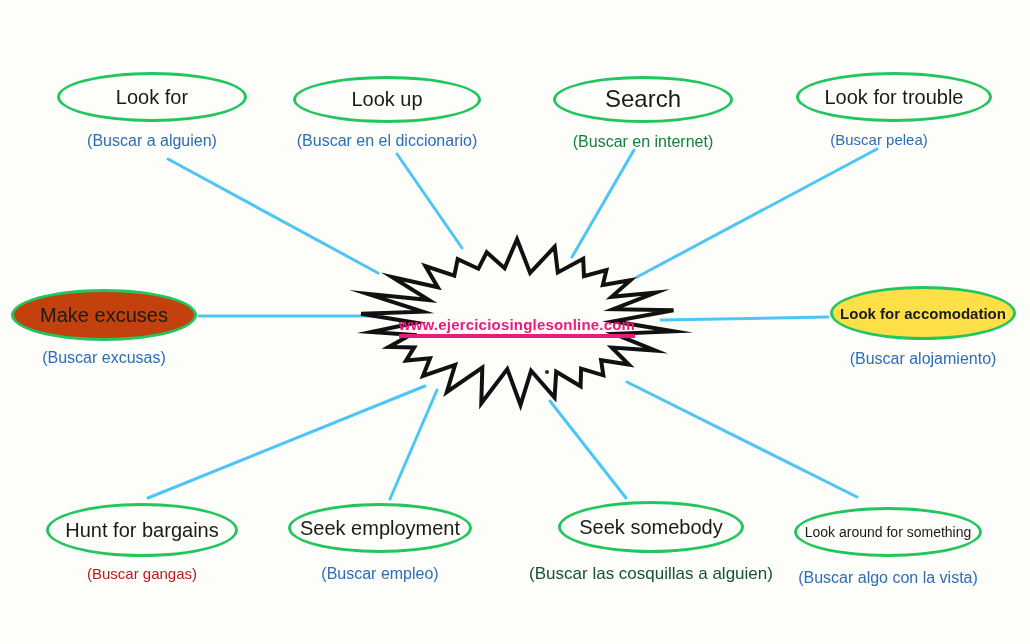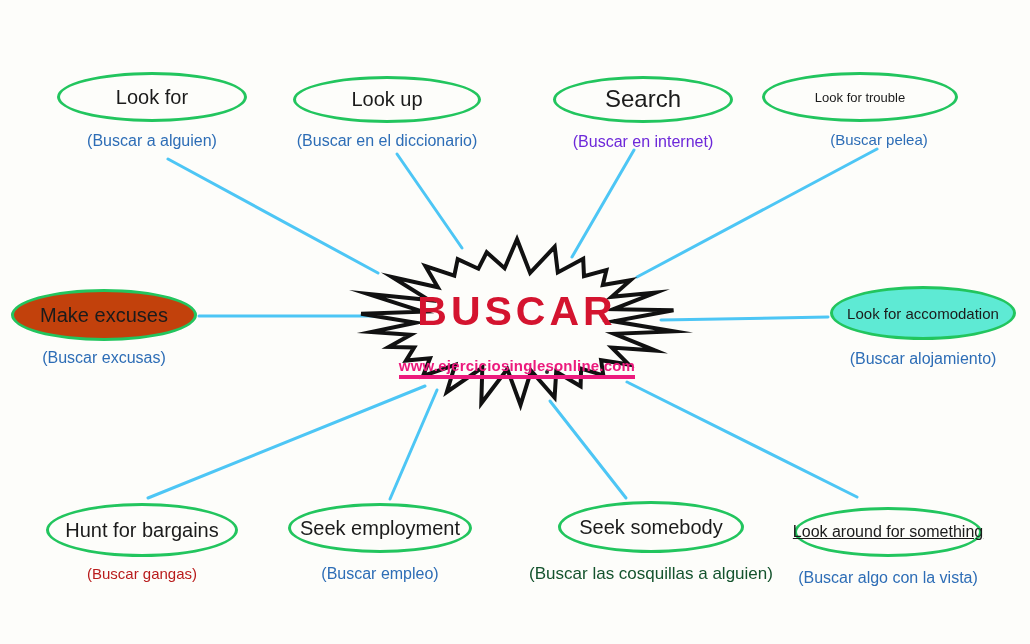--- a/index.html
+++ b/index.html
@@ -66,60 +66,59 @@
       <line x1="661" y1="320" x2="828" y2="317" stroke="#4dc6f5" stroke-width="3" stroke-linecap="round"></line>
       <line x1="425" y1="386" x2="148" y2="498" stroke="#4dc6f5" stroke-width="3" stroke-linecap="round"></line>
       <line x1="437" y1="390" x2="390" y2="499" stroke="#4dc6f5" stroke-width="3" stroke-linecap="round"></line>
       <line x1="550" y1="401" x2="626" y2="498" stroke="#4dc6f5" stroke-width="3" stroke-linecap="round"></line>
       <line x1="627" y1="382" x2="857" y2="497" stroke="#4dc6f5" stroke-width="3" stroke-linecap="round"></line>
       <polygon points="517.0,239.2 530.1,272.9 554.7,246.8 557.8,272.4 583.2,258.8 584.0,276.2 606.4,270.1 602.8,285.0 630.5,280.2 611.6,296.8 655.8,292.6 613.3,309.2 673.5,310.3 613.5,321.3 673.7,331.4 614.2,333.8 655.6,350.6 611.8,347.5 628.8,364.6 601.1,360.2 603.3,375.3 581.1,368.7 580.6,386.3 556.2,371.7 554.6,397.6 531.1,370.8 520.5,405.0 507.3,369.1 481.3,403.3 482.3,367.7 446.8,392.0 455.1,364.9 423.0,376.0 430.0,358.2 406.0,360.6 414.2,347.4 388.9,346.9 410.7,334.8 371.3,332.0 415.7,322.8 361.1,313.7 422.7,311.7 367.6,293.8 429.0,300.1 392.0,277.0 437.8,287.3 425.4,266.1 454.3,275.6 457.7,259.1 478.4,268.7 486.7,252.3 504.6,268.2" fill="#fdfdfa" stroke="#111111" stroke-width="4" stroke-miterlimit="10"></polygon>
       <circle cx="547" cy="372" r="2" fill="#2a2a2a"></circle>
     </svg>
 
   <div class="center-text">
-    <div class="center-title" style="color: rgb(212, 20, 47);">BUSCAR</div>
     <br>
     <span class="website" style="color: rgb(236, 26, 125); border-bottom-color: rgb(236, 26, 125);">www.ejerciciosinglesonline.com</span>
   </div>
 
   <div id="nodes">
       <div class="node-ellipse" style="left: 57px; top: 72px; width: 190px; height: 50px; font-size: 20px; background: rgb(253, 253, 250);">
         <span>Look for</span>
       </div>
       <div class="node-translation" style="left: 152px; top: 132px; font-size: 16px; color: rgb(45, 109, 182);">(Buscar a alguien)</div>
       <div class="node-ellipse" style="left: 293px; top: 75.5px; width: 188px; height: 47px; font-size: 20px; background: rgb(253, 253, 250);">
         <span>Look up</span>
       </div>
       <div class="node-translation" style="left: 387px; top: 132px; font-size: 16px; color: rgb(45, 109, 182);">(Buscar en el diccionario)</div>
       <div class="node-ellipse" style="left: 553px; top: 75.5px; width: 180px; height: 47px; font-size: 24px; background: rgb(253, 253, 250);">
         <span>Search</span>
       </div>
-      <div class="node-translation" style="left: 643px; top: 133px; font-size: 16px; color: #6d28d9;">(Buscar en internet)</div>
-      <div class="node-ellipse" style="left: 762px; top: 72px; width: 196px; height: 50px; font-size: 13px; background: rgb(253, 253, 250);">
+      <div class="node-translation" style="left: 643px; top: 133px; font-size: 16px; color: #15803d;">(Buscar en internet)</div>
+      <div class="node-ellipse" style="left: 796px; top: 72px; width: 196px; height: 50px; font-size: 20px; background: rgb(253, 253, 250);">
         <span>Look for trouble</span>
       </div>
       <div class="node-translation" style="left: 879px; top: 131px; font-size: 15px; color: rgb(45, 109, 182);">(Buscar pelea)</div>
       <div class="node-ellipse" style="left: 11px; top: 289px; width: 186px; height: 52px; font-size: 20px; background: #c2410c;">
         <span>Make excuses</span>
       </div>
       <div class="node-translation" style="left: 104px; top: 349px; font-size: 16px; color: rgb(45, 109, 182);">(Buscar excusas)</div>
-      <div class="node-ellipse" style="left: 830px; top: 286px; width: 186px; height: 54px; font-size: 15px; background: #5eead4;">
+      <div class="node-ellipse" style="left: 830px; top: 286px; width: 186px; height: 54px; font-size: 15px; background: #fde047; font-weight: bold;">
         <span>Look for accomodation</span>
       </div>
       <div class="node-translation" style="left: 923px; top: 350px; font-size: 16px; color: rgb(45, 109, 182);">(Buscar alojamiento)</div>
       <div class="node-ellipse" style="left: 46px; top: 503px; width: 192px; height: 54px; font-size: 20px; background: rgb(253, 253, 250);">
         <span>Hunt for bargains</span>
       </div>
       <div class="node-translation" style="left: 142px; top: 565px; font-size: 15px; color: #b91c1c;">(Buscar gangas)</div>
       <div class="node-ellipse" style="left: 288px; top: 503px; width: 184px; height: 50px; font-size: 20px; background: rgb(253, 253, 250);">
         <span>Seek employment</span>
       </div>
       <div class="node-translation" style="left: 380px; top: 565px; font-size: 16px; color: rgb(45, 109, 182);">(Buscar empleo)</div>
       <div class="node-ellipse" style="left: 558px; top: 501px; width: 186px; height: 52px; font-size: 20px; background: rgb(253, 253, 250);">
         <span>Seek somebody</span>
       </div>
       <div class="node-translation" style="left: 651px; top: 564px; font-size: 17px; color: #14532d;">(Buscar las cosquillas a alguien)</div>
-      <div class="node-ellipse" style="left: 794px; top: 507px; width: 188px; height: 50px; font-size: 16px; background: rgb(253, 253, 250); text-decoration: underline;">
+      <div class="node-ellipse" style="left: 794px; top: 507px; width: 188px; height: 50px; font-size: 14px; background: rgb(253, 253, 250);">
         <span>Look around for something</span>
       </div>
       <div class="node-translation" style="left: 888px; top: 569px; font-size: 16px; color: rgb(45, 109, 182);">(Buscar algo con la vista)</div>
     </div>
 </div>
 
 </body></html>

